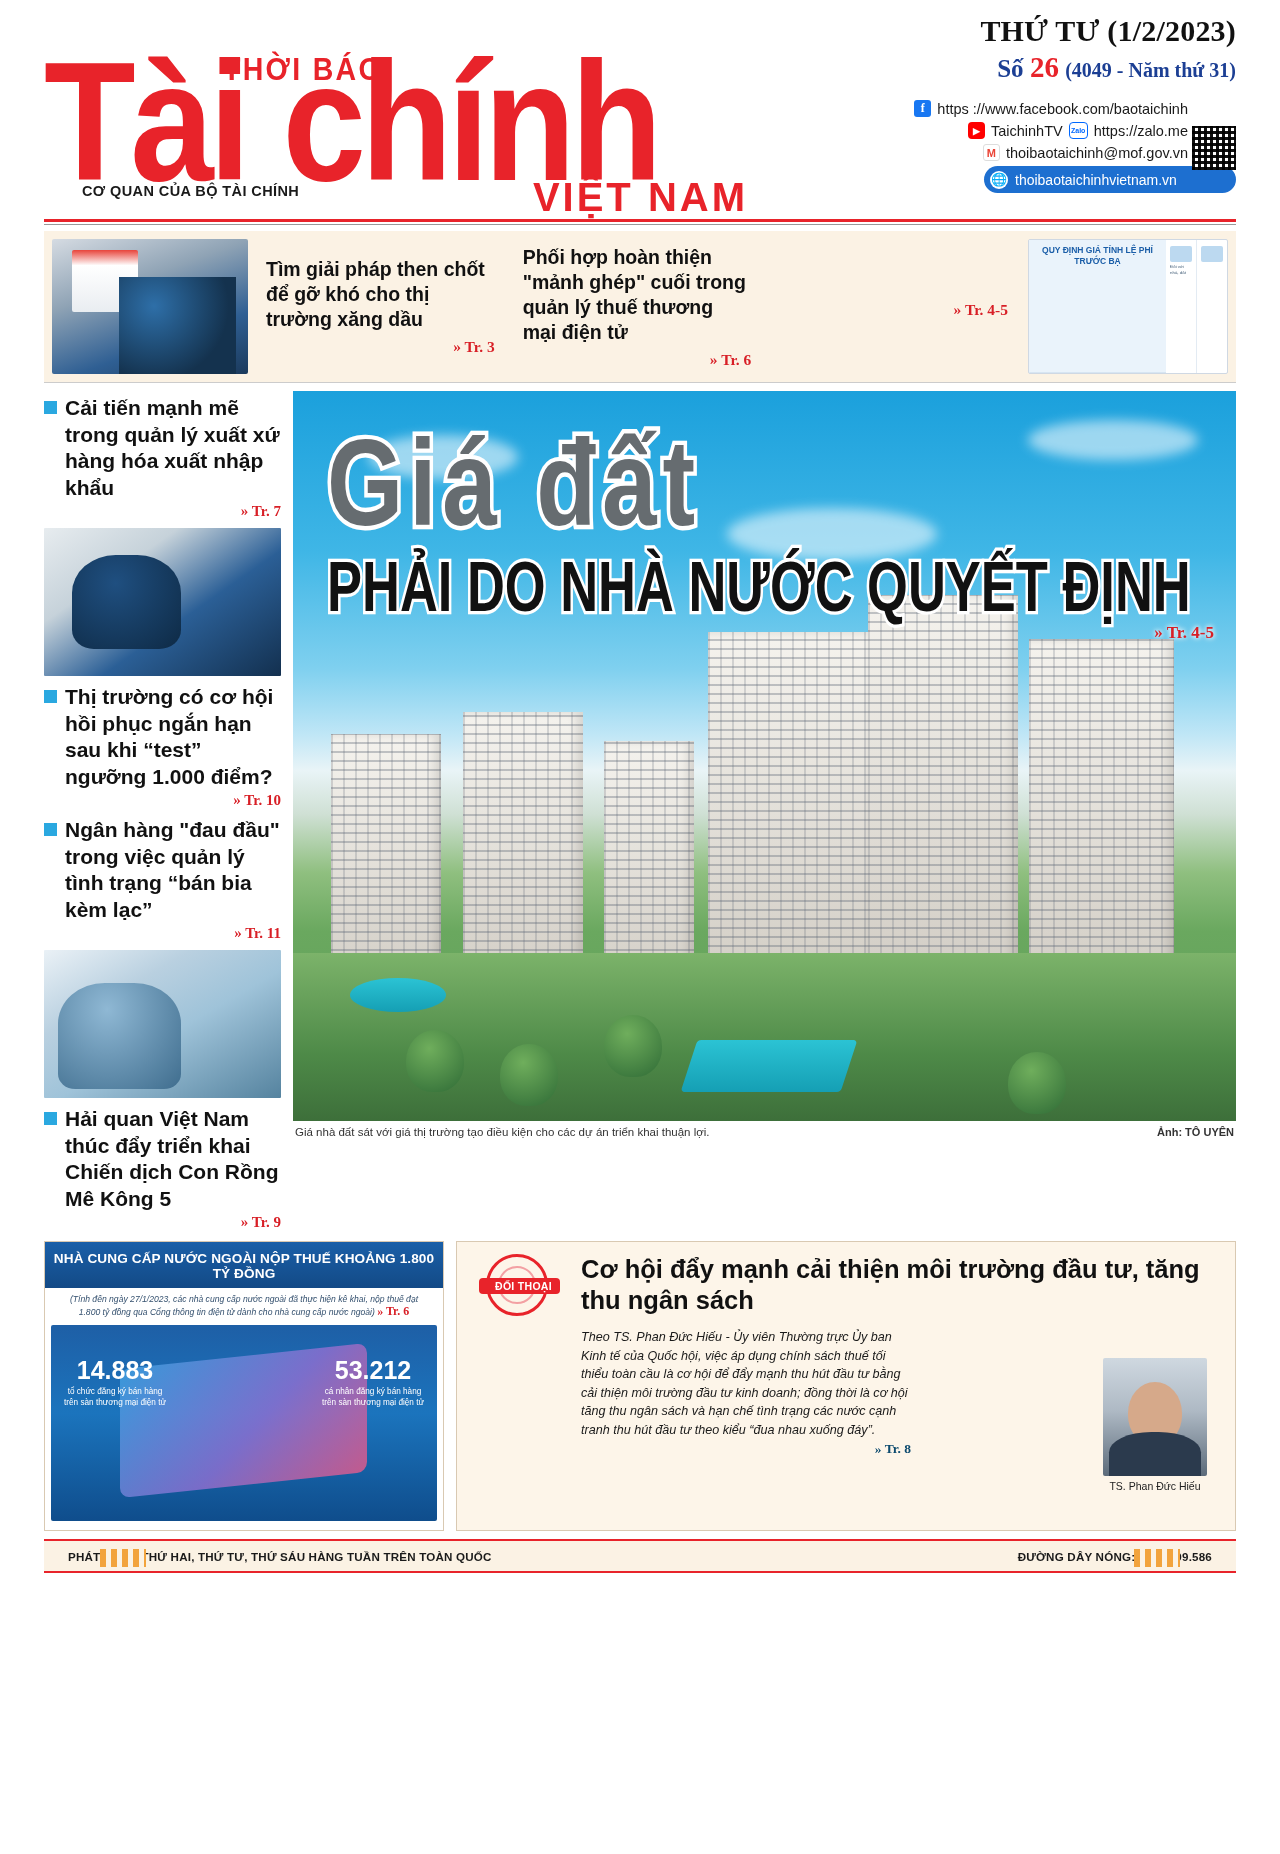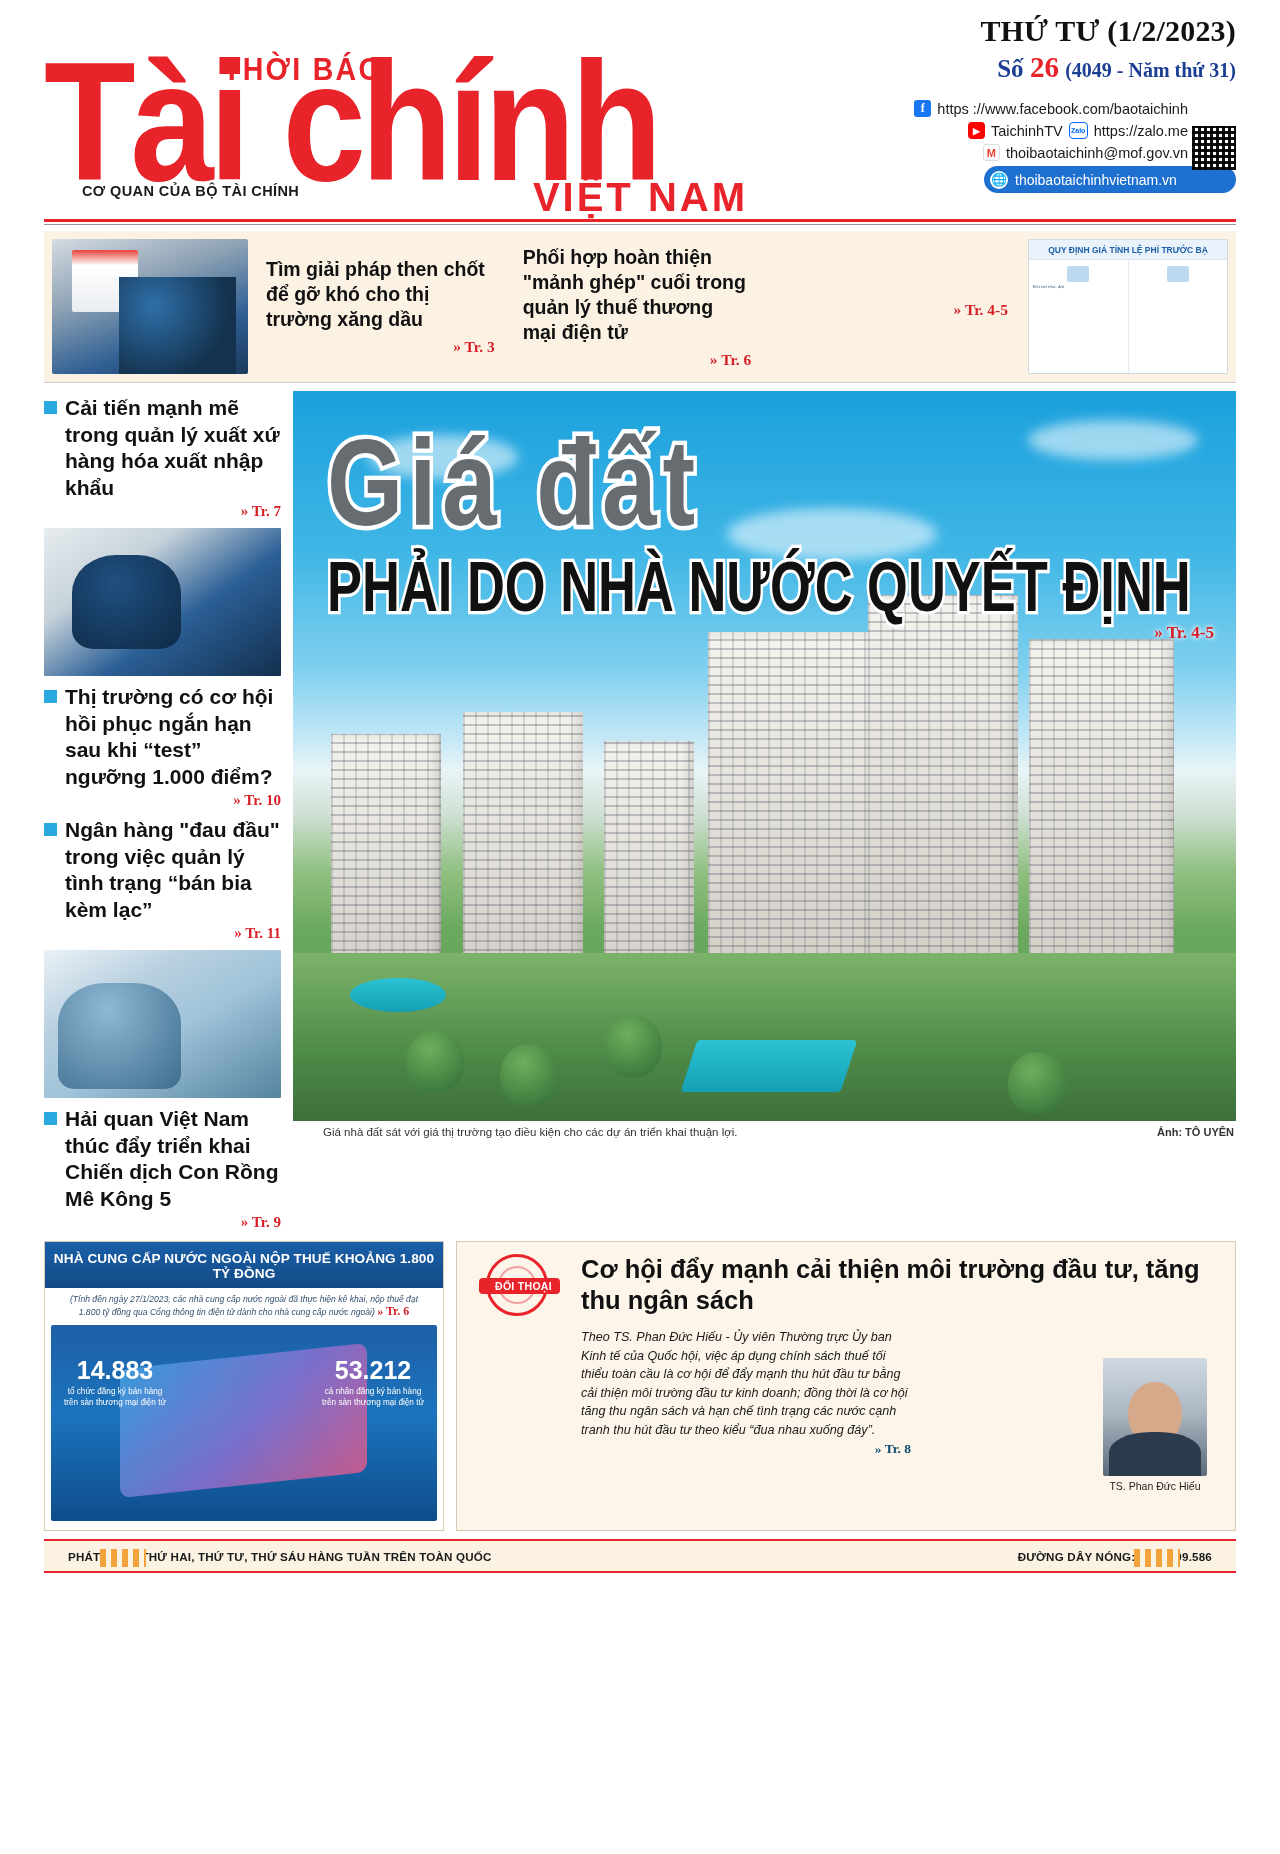--- a/index.html
+++ b/index.html
@@ -98,21 +98,21 @@
   .teaser-img::after { content:""; position:absolute; right: 6%; bottom: 0;
     width: 60%; height: 72%;
     background: radial-gradient(circle at 30% 30%, #2e6fa8, #14324e 70%); }
   .teaser-txt { flex: 1; display: flex; flex-direction: column;
                 justify-content: center; padding: 6px 10px 6px 8px; position: relative; }
   .teaser-txt h3 { font-size: 19.5px; line-height: 25px; font-weight: bold; color: #111; }
   .pg { font-family: "Liberation Serif", serif; color: #d81f26;
         font-size: 15.5px; font-weight: bold; text-align: right; margin-top: 6px; }
   .teaser-info { width: 200px; border-radius: 2px; background: #fff;
      border: 1px solid #cfd8e3; position: relative; overflow: hidden;
-     display:flex; flex-direction:column; }
+     display:flex; flex-direction:row; }
   .ti-head { background: #eaf3fb; color: #1b5ea8; font-size: 8.5px;
      font-weight: bold; text-align: center; padding: 5px 2px 3px; line-height: 11px;
      border-bottom: 1px solid #d7e5f2;}
   .ti-body { flex:1; display:flex; }
   .ti-cell { flex:1; padding:4px; font-size:4.4px; color:#45607a; line-height:6px;
      border-right:1px solid #e3ebf3; }
   .ti-cell:last-child{border-right:none;}
   .ti-ico { width:22px;height:16px;background:#bcd9f0;border-radius:2px;margin:2px auto;}
 
   
@@ -164,21 +164,21 @@
     font-size: 53px; line-height: 52px; font-weight: bold; color: #111;
     letter-spacing: 0px;
     -webkit-text-stroke: 5px #ffffff; paint-order: stroke fill;
     transform: scaleY(1.32) scaleX(0.99); transform-origin: left top;
   }
   .hl-pg { position: absolute; right: 22px; top: 232px;
     font-family: "Liberation Serif", serif; font-size: 17px;
     font-weight: bold; color: #d81f26; text-shadow: 0 0 4px #fff, 0 0 6px #fff; }
 
   .hero-cap { display: flex; justify-content: space-between; align-items: baseline;
-              padding: 5px 2px 0; margin-left: 28px; }
+              padding: 5px 2px 0; }
   .hero-cap .c1 { font-size: 11.5px; color: #333; }
   .hero-cap .c2 { font-size: 11px; color: #333; font-weight: bold; }
 
   
   .bottom { display: flex; gap: 12px; margin-top: 6px; height: 290px; }
   .info-panel { width: 400px; border: 1px solid #d9c9b2; background: #fff;
                 position: relative; overflow: hidden; }
   .ip-title { background: linear-gradient(180deg,#1a5fa8,#134a86); color: #fff;
               font-size: 13.6px; font-weight: bold; text-align: center;
               padding: 9px 6px 7px; letter-spacing: .1px; }

